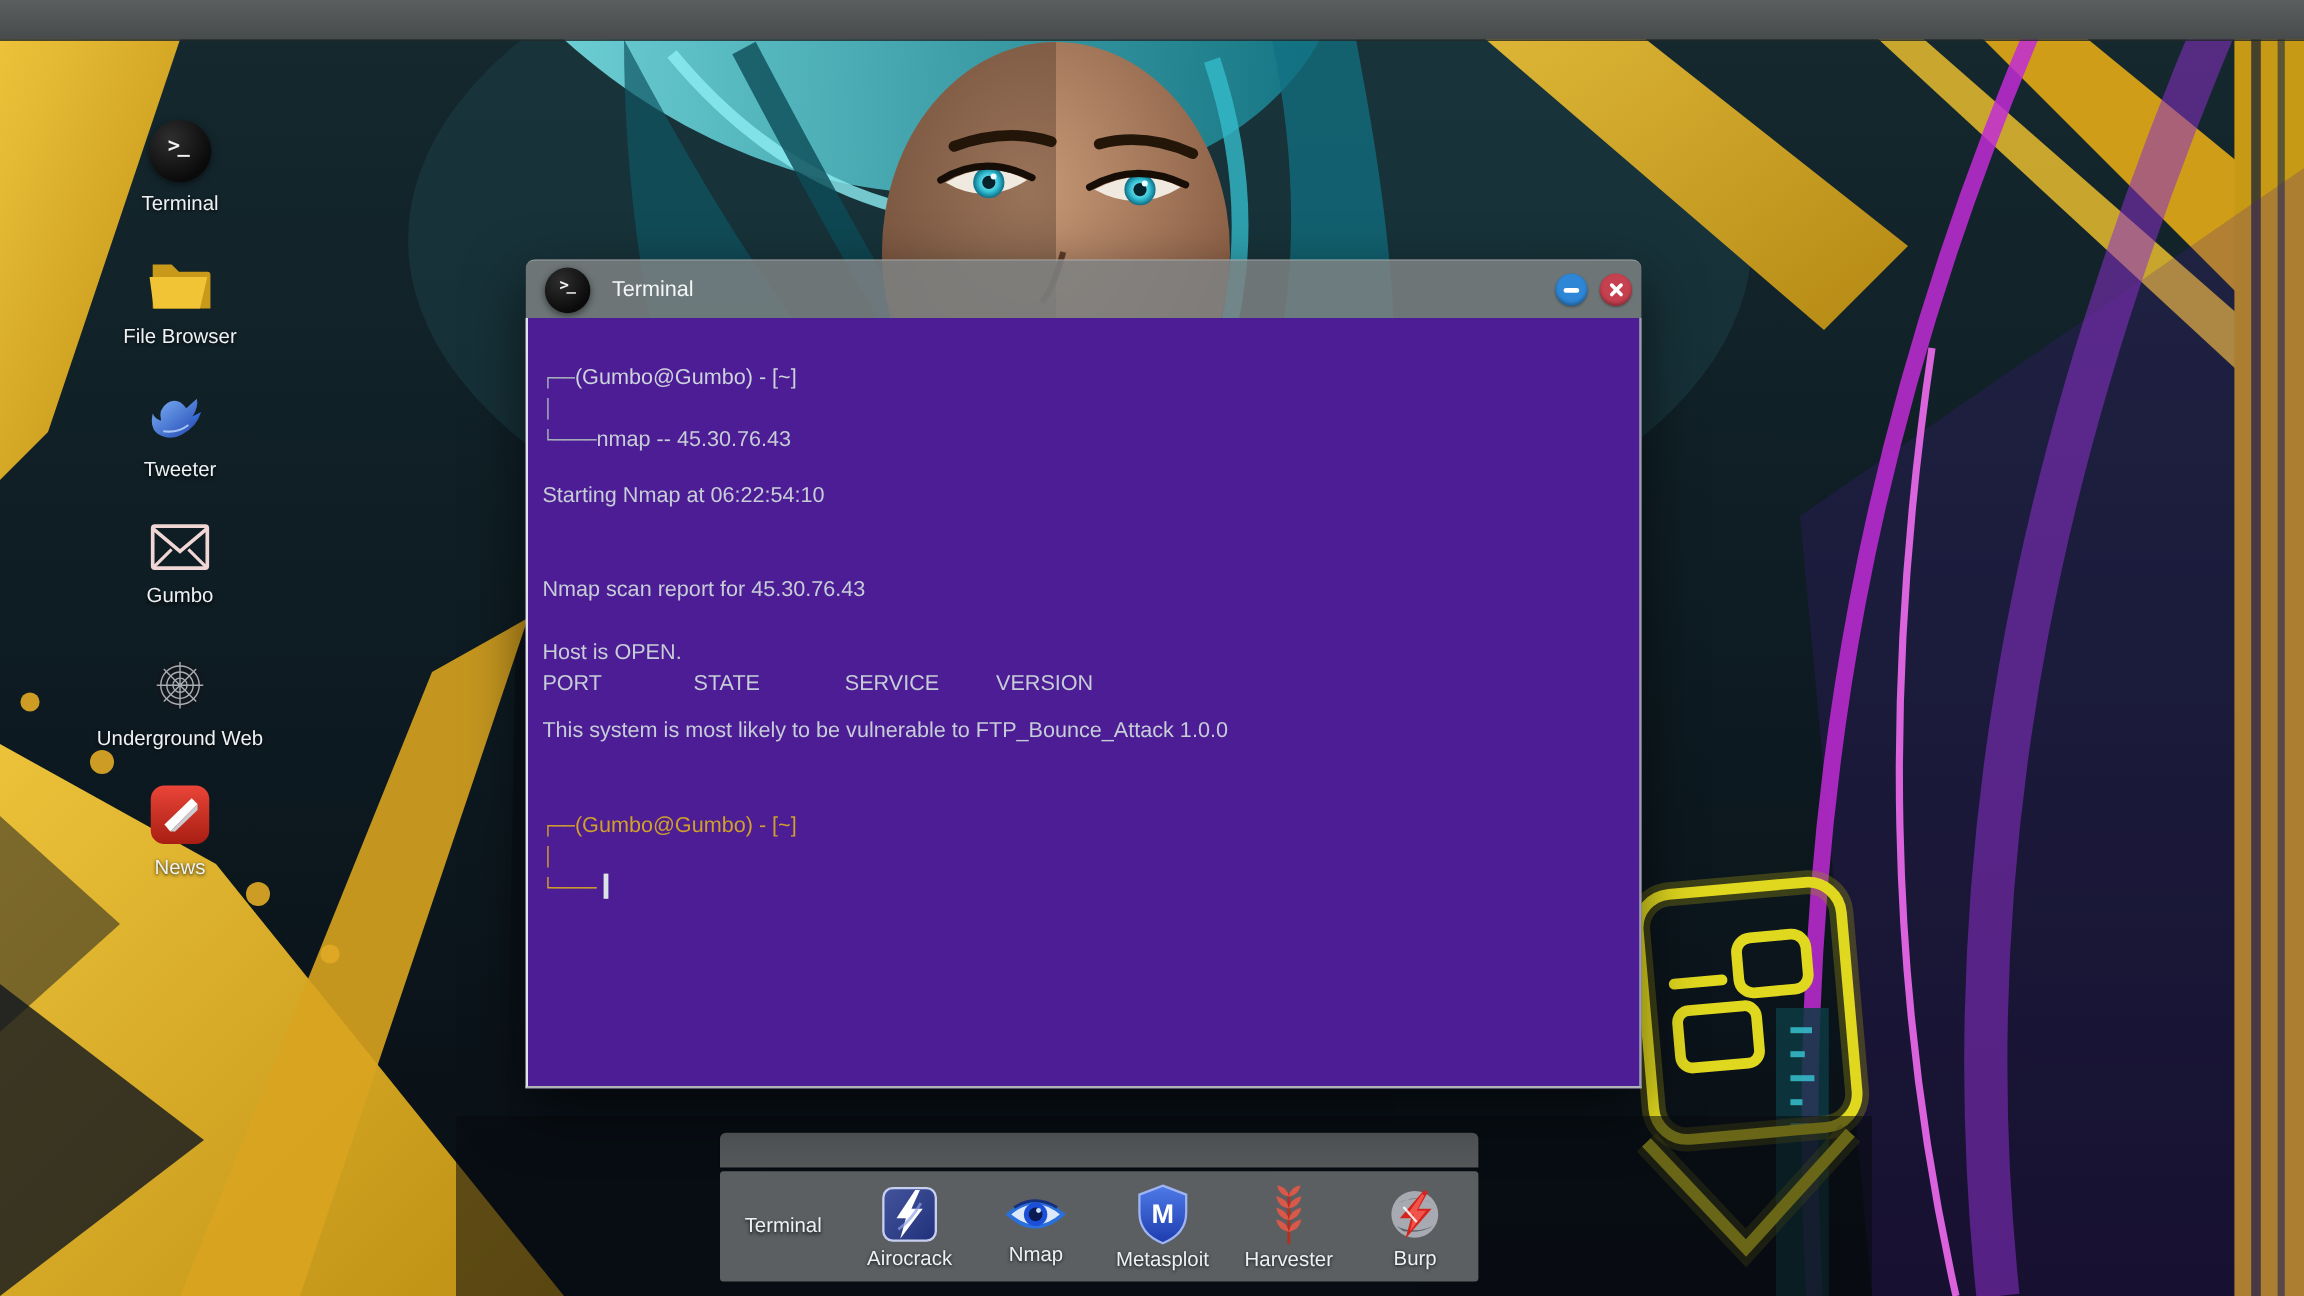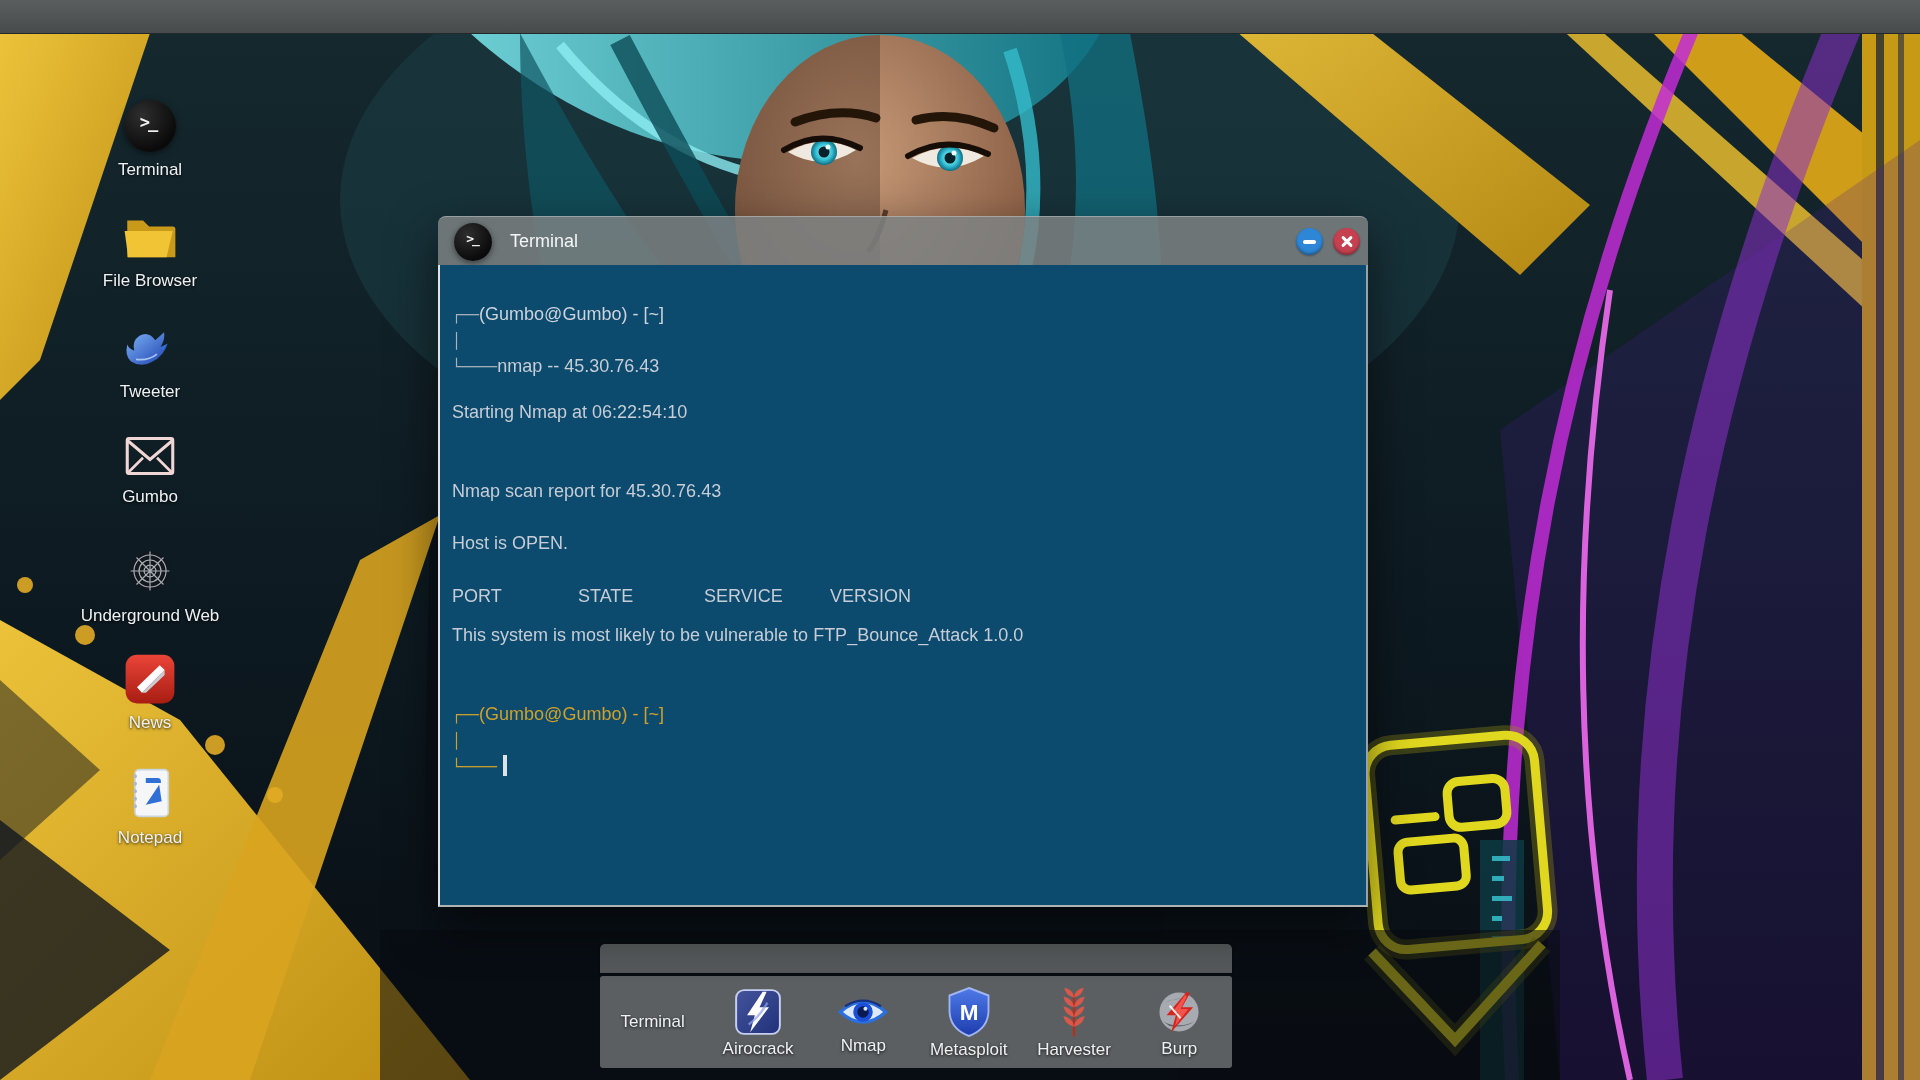--- a/index.html
+++ b/index.html
@@ -35,31 +35,31 @@
   .titlebar .circle-term{margin-left:16px;}
   .title-text{margin-left:18px;font-size:18px;color:#f4f5f6;}
   .wbtn{position:absolute;top:11px;width:27px;height:27px;border-radius:50%;cursor:pointer;
     box-shadow:inset 0 -2px 3px rgba(0,0,0,.3),0 1px 2px rgba(0,0,0,.3);}
   .wbtn.min{left:858px;background:#2e86d6;}
   .wbtn.close{left:895px;background:#c64150;}
   .bar-h{position:absolute;left:7px;top:12px;width:13px;height:3.5px;border-radius:2px;background:#fff;}
   .x1,.x2{position:absolute;left:6.5px;top:12px;width:14px;height:3px;border-radius:2px;background:#fff;}
   .x1{transform:rotate(45deg);} .x2{transform:rotate(-45deg);}
 
-  .term-body{position:absolute;top:49px;left:0;right:0;bottom:0;background:#0c4a6e;
+  .term-body{position:absolute;top:49px;left:0;right:0;bottom:0;background:#4c1d95;
     border-left:2px solid #e0e3e5;border-right:2px solid #9aa0a3;border-bottom:2px solid #aeb3b5;
     padding:36px 14px 0 12px;font-size:18px;line-height:26px;color:#c6cdd6;overflow:hidden;cursor:text;}
   .term-line{height:26px;white-space:nowrap;}
   .conn{font-family:"DejaVu Sans Mono",monospace;font-size:15px;color:#a9b1bb;}
   .yellow .conn,.yellow .prompt-user{color:#d0a02a;}
   .prompt-user{color:#ccd3db;}
   .line-starting{margin-top:20px;}
   .line-report{margin-top:53px;}
   .line-host{margin-top:26px;}
-  .line-thead{margin-top:27px;text-decoration:underline;}
+  .line-thead{text-decoration:underline;}
   .line-vuln{margin-top:13px;}
   .prompt2{margin-top:53px;}
   .tcell{display:inline-block;width:126px;}
   .cursor{display:inline-block;width:4px;height:21px;background:#dde2e6;
     vertical-align:-4px;margin-left:6px;}
 
   
   .dock-shelf{position:absolute;left:600px;top:944px;width:632px;height:29px;z-index:30;
     background:#55585a;border-radius:5px 5px 0 0;box-shadow:0 0 0 1px rgba(0,0,0,.15);}
   .dock{position:absolute;left:600px;top:976px;width:632px;height:92px;z-index:30;
@@ -236,35 +236,20 @@
             <stop offset="1" stop-color="#a81d12"></stop>
           </linearGradient>
         </defs>
       <rect x="2" y="2" width="60" height="60" rx="14" fill="url(#redG)"></rect>
       <polygon points="16,42 44,15 50,21 22,49" fill="#ffffff"></polygon>
       <polygon points="22,49 50,21 50,27 27,49" fill="#c9cdd2"></polygon>
     </svg>
     <span class="label">News</span>
   </div>
 
-  <div class="dicon" style="top:766px">
-    <svg width="50" height="54" viewBox="0 0 60 64">
-      <rect x="12" y="4" width="40" height="56" rx="5" fill="#f4f6f8" stroke="#ccd4db" stroke-width="2"></rect>
-      <g fill="#aeb9c2">
-        <circle cx="12" cy="12" r="2.4"></circle>
-          <circle cx="12" cy="21" r="2.4"></circle>
-          <circle cx="12" cy="30" r="2.4"></circle>
-        <circle cx="12" cy="39" r="2.4"></circle>
-          <circle cx="12" cy="48" r="2.4"></circle>
-      </g>
-      <path d="M25 14 h14 a4 4 0 0 1 4 4 v2 h-18 z" fill="#2f6fd6"></path>
-      <path d="M25 46 L41 22 L44 42 Z" fill="#2f6fd6"></path>
-    </svg>
-    <span class="label">Notepad</span>
-  </div>
 
   <div class="window">
     <div class="titlebar">
       <div class="circle-term tiny">
         <span class="tglyph">&gt;_</span>
       </div>
       <span class="title-text">Terminal</span>
       <div class="wbtn min">
         <div class="bar-h"></div>
       </div>

